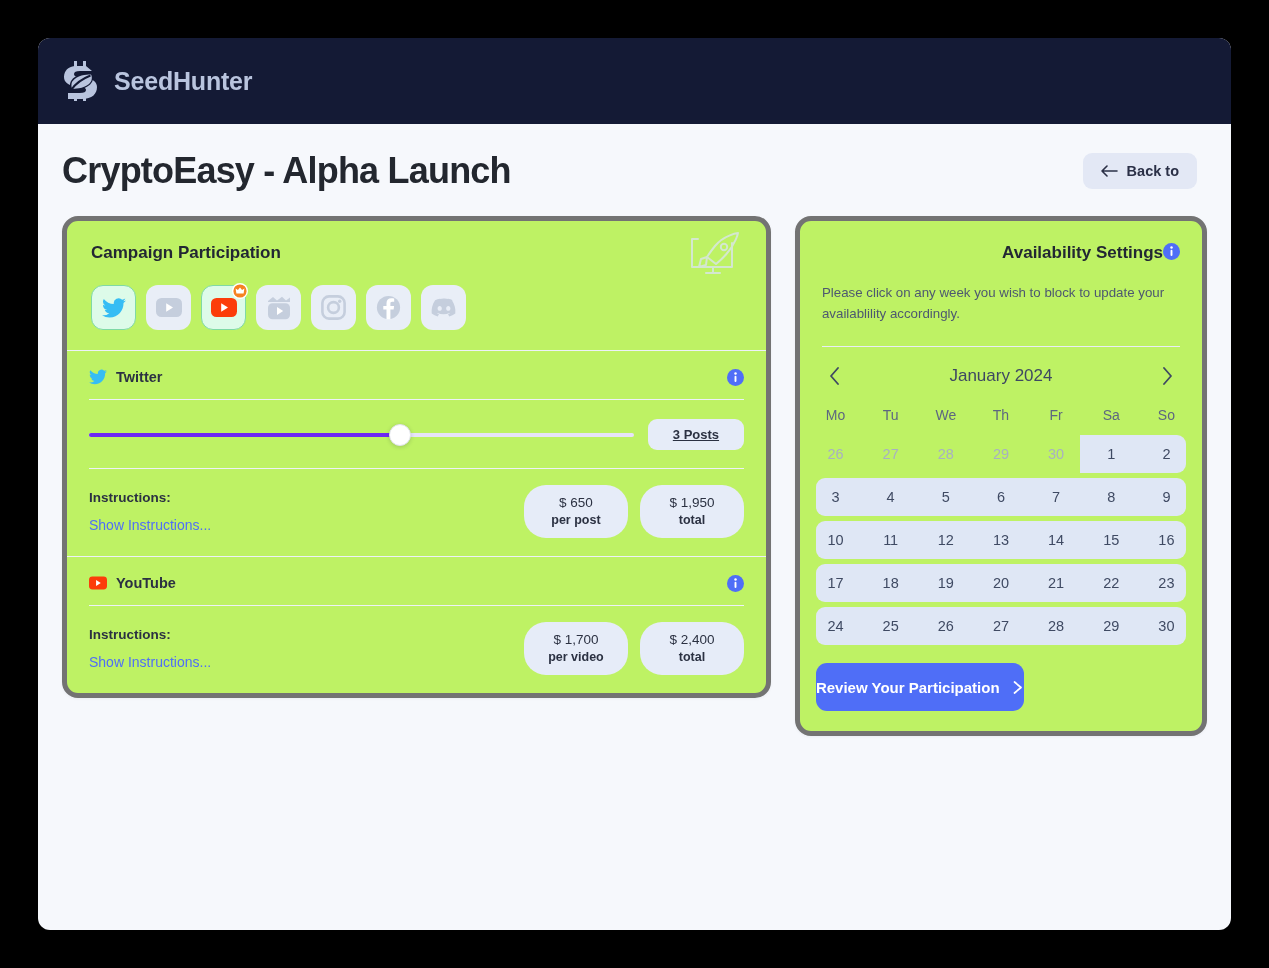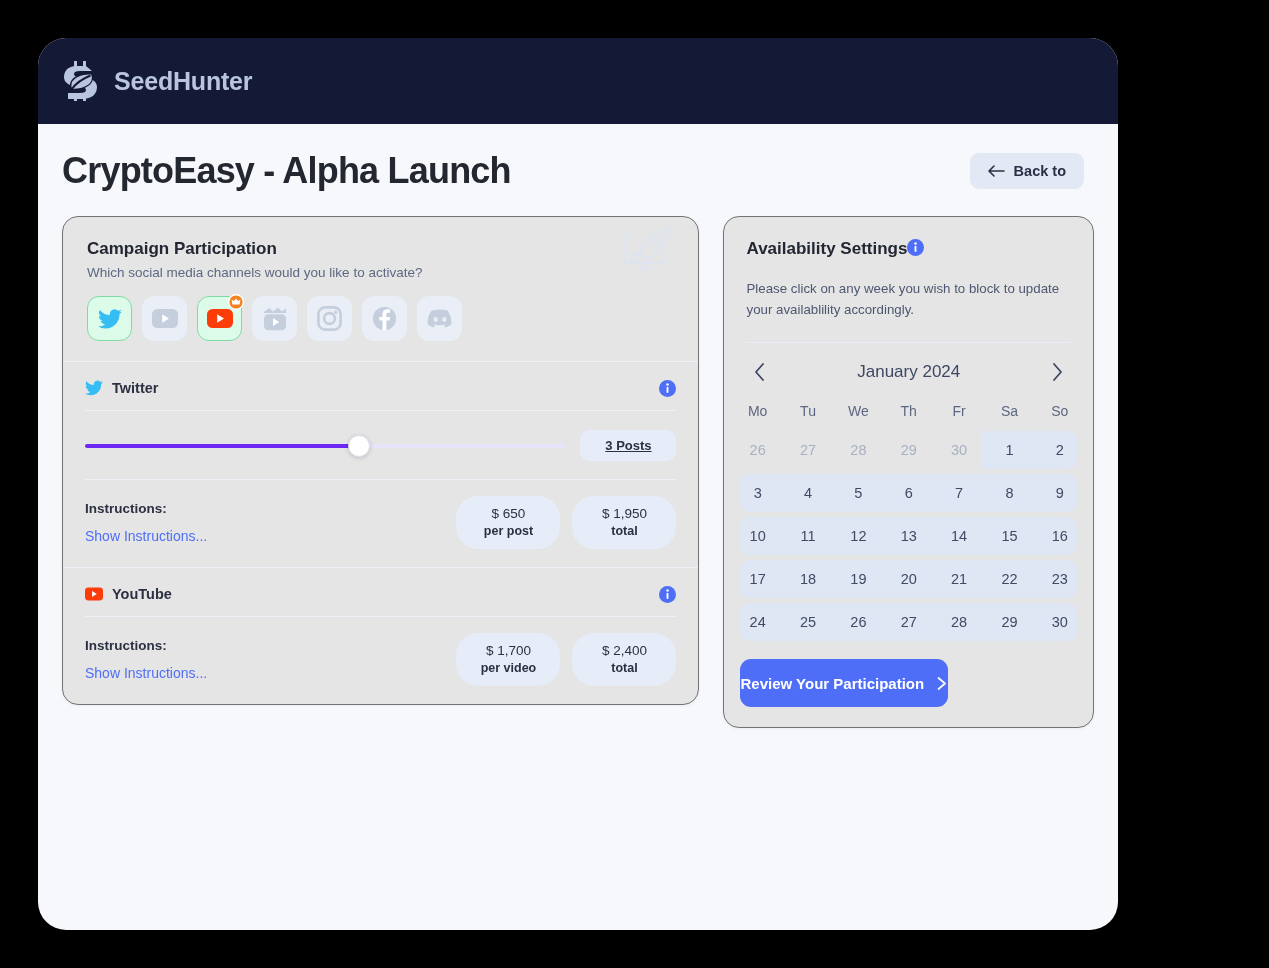--- a/index.html
+++ b/index.html
@@ -9,23 +9,23 @@
     height: 968px;
     background: #000000;
     font-family: "Liberation Sans", sans-serif;
     overflow: hidden;
   }
 
   .app-window {
     position: absolute;
     left: 38px;
     top: 38px;
-    width: 1080px;
+    width: 1193px;
     height: 892px;
-    border-radius: 28px;
+    border-radius: 12px;
     background: #f6f8fc;
     overflow: hidden;
   }
 
   
   .app-header {
     height: 86px;
     background: #141a35;
     display: flex;
     align-items: center;
@@ -72,22 +72,22 @@
   
   .main {
     display: flex;
     gap: 24px;
     padding: 24px 24px 0 24px;
   }
   .col-left { width: 714px; }
   .col-right { width: 415px; }
 
   .card {
-    background: #e5e5e5;
-    border: 1px solid #737373;
+    background: #bef264;
+    border: 5px solid #737373;
     border-radius: 16px;
     box-shadow: 0 1px 3px rgba(23,35,70,0.05);
   }
 
   
   .cp-head {
     padding: 22px 24px 0 24px;
     position: relative;
   }
   .cp-title {
@@ -265,21 +265,21 @@
     min-width: 104px;
   }
   .price-main { font-size: 13.5px; font-weight: normal; color: #2b3142; }
   .price-unit { font-size: 12.5px; font-weight: bold; color: #2b3142; }
 
   
   .av-head {
     padding: 22px 22px 0 22px;
     display: flex;
     align-items: flex-start;
-    justify-content: flex-start;
+    justify-content: flex-end;
   }
   .av-title { font-size: 17px; font-weight: bold; color: #222733; }
   .av-note {
     padding: 20px 22px 0 22px;
     font-size: 13.3px;
     color: #4c5costs;
     color: #4d5870;
     line-height: 1.55;
   }
   .av-divider {
@@ -386,21 +386,20 @@
     </button>
   </div>
 
   <div class="main">
 
     <div class="col-left">
       <div class="card">
 
         <div class="cp-head">
           <div class="cp-title">Campaign Participation</div>
-          <div class="cp-sub">Which social media channels would you like to activate?</div>
           <svg class="rocket-icon" viewBox="0 0 58 48">
             <g stroke="#dbe4f3" stroke-width="2" fill="none" stroke-linecap="round" stroke-linejoin="round">
               <path d="M12 8 H6 V36 H46 V12"></path>
               <path d="M20 42 H34 M27 36 V42"></path>
             </g>
             <g stroke="#dbe4f3" stroke-width="2" fill="none" stroke-linejoin="round">
               <path d="M52 2 C52 2 38 4 29 15 C24.5 20.5 21 26 21 26 L30 33 C30 33 35 29 40 23.5 C50 12.5 52 2 52 2 Z"></path>
               <path d="M21 26 L15 28 L13 36 L20 34 Z"></path>
               <circle cx="38" cy="16" r="3.2"></circle>
             </g>

